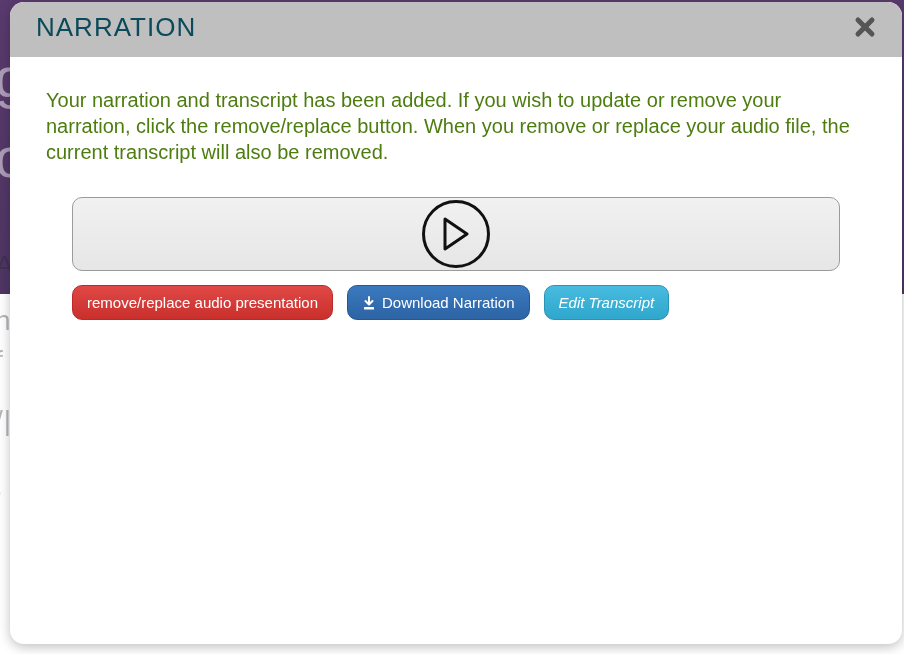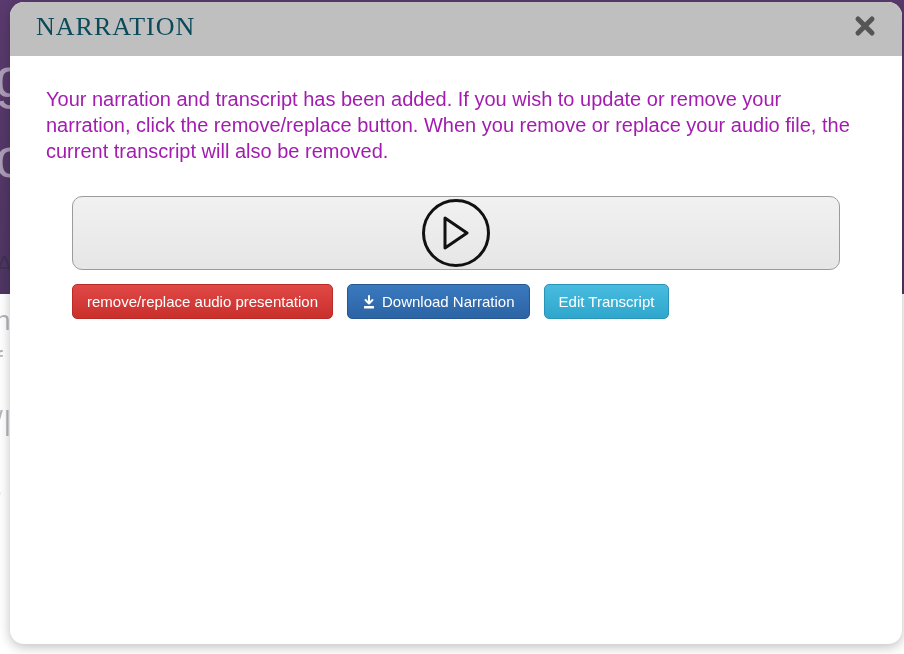--- a/index.html
+++ b/index.html
@@ -63,21 +63,20 @@
     }
 
     .modal-header {
       background: #bfbfbf;
       padding: 10px 20px 14px 26px;
       display: flex;
       justify-content: space-between;
       align-items: center;
       border-top-left-radius: 14px;
       border-top-right-radius: 14px;
-      font-family: Liberation Serif, serif;
     }
 
     .modal-title {
       color: #0a4a5a;
       font-size: 26px;
       font-weight: 400;
       letter-spacing: 1px;
     }
 
     .close-btn {
@@ -87,21 +86,21 @@
       cursor: pointer;
       line-height: 1;
       padding: 0 6px;
     }
 
     .modal-body {
       padding: 30px 36px 20px 36px;
     }
 
     .description {
-      color: #a21caf;
+      color: #4d7c0f;
       font-size: 20px;
       line-height: 1.3;
       margin-bottom: 32px;
     }
 
     .player-container {
       margin-left: 26px;
       margin-right: 26px;
     }
 
@@ -128,21 +127,21 @@
     }
 
     .button-row {
       display: flex;
       gap: 14px;
       margin-top: 14px;
     }
 
     .btn {
       border: none;
-      border-radius: 5px;
+      border-radius: 10px;
       padding: 9px 14px;
       font-size: 15px;
       color: #fff;
       cursor: pointer;
       display: inline-flex;
       align-items: center;
       gap: 6px;
       line-height: 1;
     }
 
@@ -153,20 +152,21 @@
 
     .btn-primary {
       background: linear-gradient(180deg, #3a79bf 0%, #2c64a4 100%);
       border: 1px solid #27578e;
       text-align: right;
     }
 
     .btn-info {
       background: linear-gradient(180deg, #48bce0 0%, #2fa6cc 100%);
       border: 1px solid #2a94b6;
+      font-style: italic;
     }
 
     .download-icon {
       display: inline-block;
       width: 14px;
       height: 14px;
     }
   </style>
 </head>
 <body>

